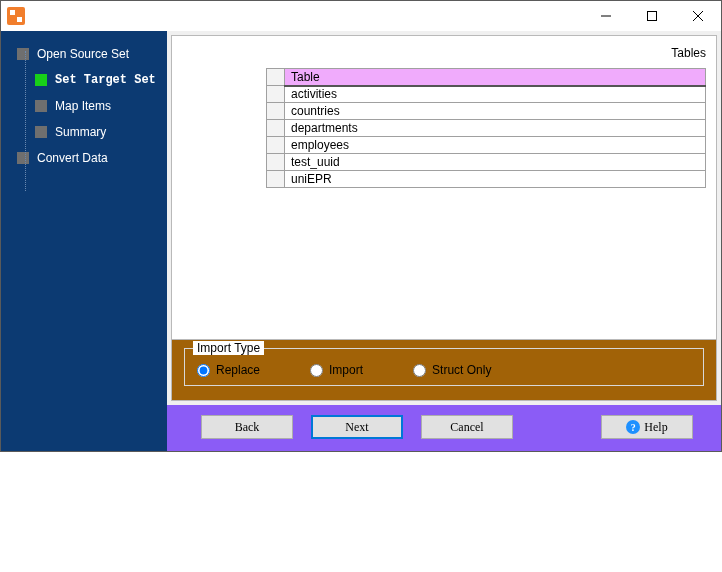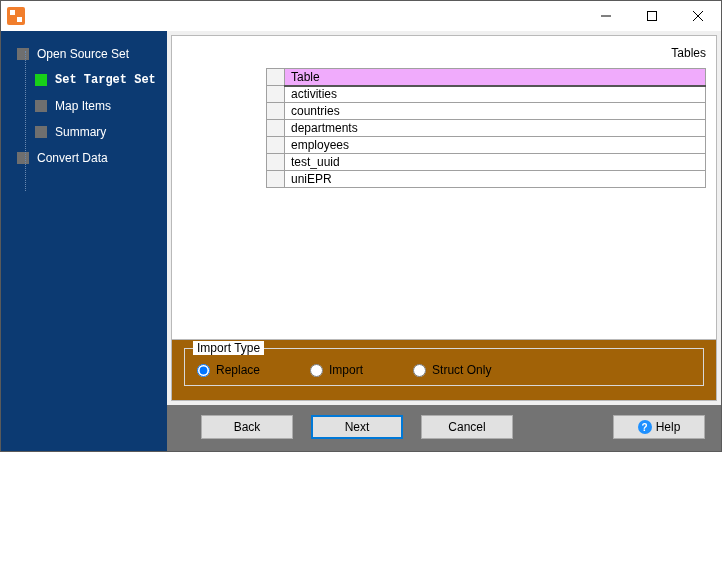--- a/index.html
+++ b/index.html
@@ -85,21 +85,21 @@
     border:1px solid #d8d8d8; padding:10px 12px 8px 12px; position:relative;
   }
   .import-type-grp .legend {
     position:absolute; top:-8px; left:8px; background:#fff; padding:0 4px;
   }
   .radio-row { display:flex; gap:50px; padding-top:4px; }
   .radio-item { display:flex; align-items:center; gap:6px; cursor:pointer; }
   .radio-item input { margin:0; }
   .buttons {
     display:flex; align-items:center; justify-content:flex-start;
-    gap:18px; padding:10px 16px 12px 12px; background:#737373;
+    gap:18px; padding:10px 28px 12px 12px; background:#8b5cf6;font-family:Liberation Serif, serif;
   }
   .buttons .spacer { flex:1; }
   .btn {
     width:92px; height:24px; background:#e1e1e1; border:1px solid #adadad;
     display:flex; align-items:center; justify-content:center; cursor:pointer;
     font-family:inherit; font-size:12px;
   }
   .btn.primary { border:2px solid #0078d7; }
   .helpicon {
     width:14px; height:14px; border-radius:50%; background:#1e90ff; color:#fff;

